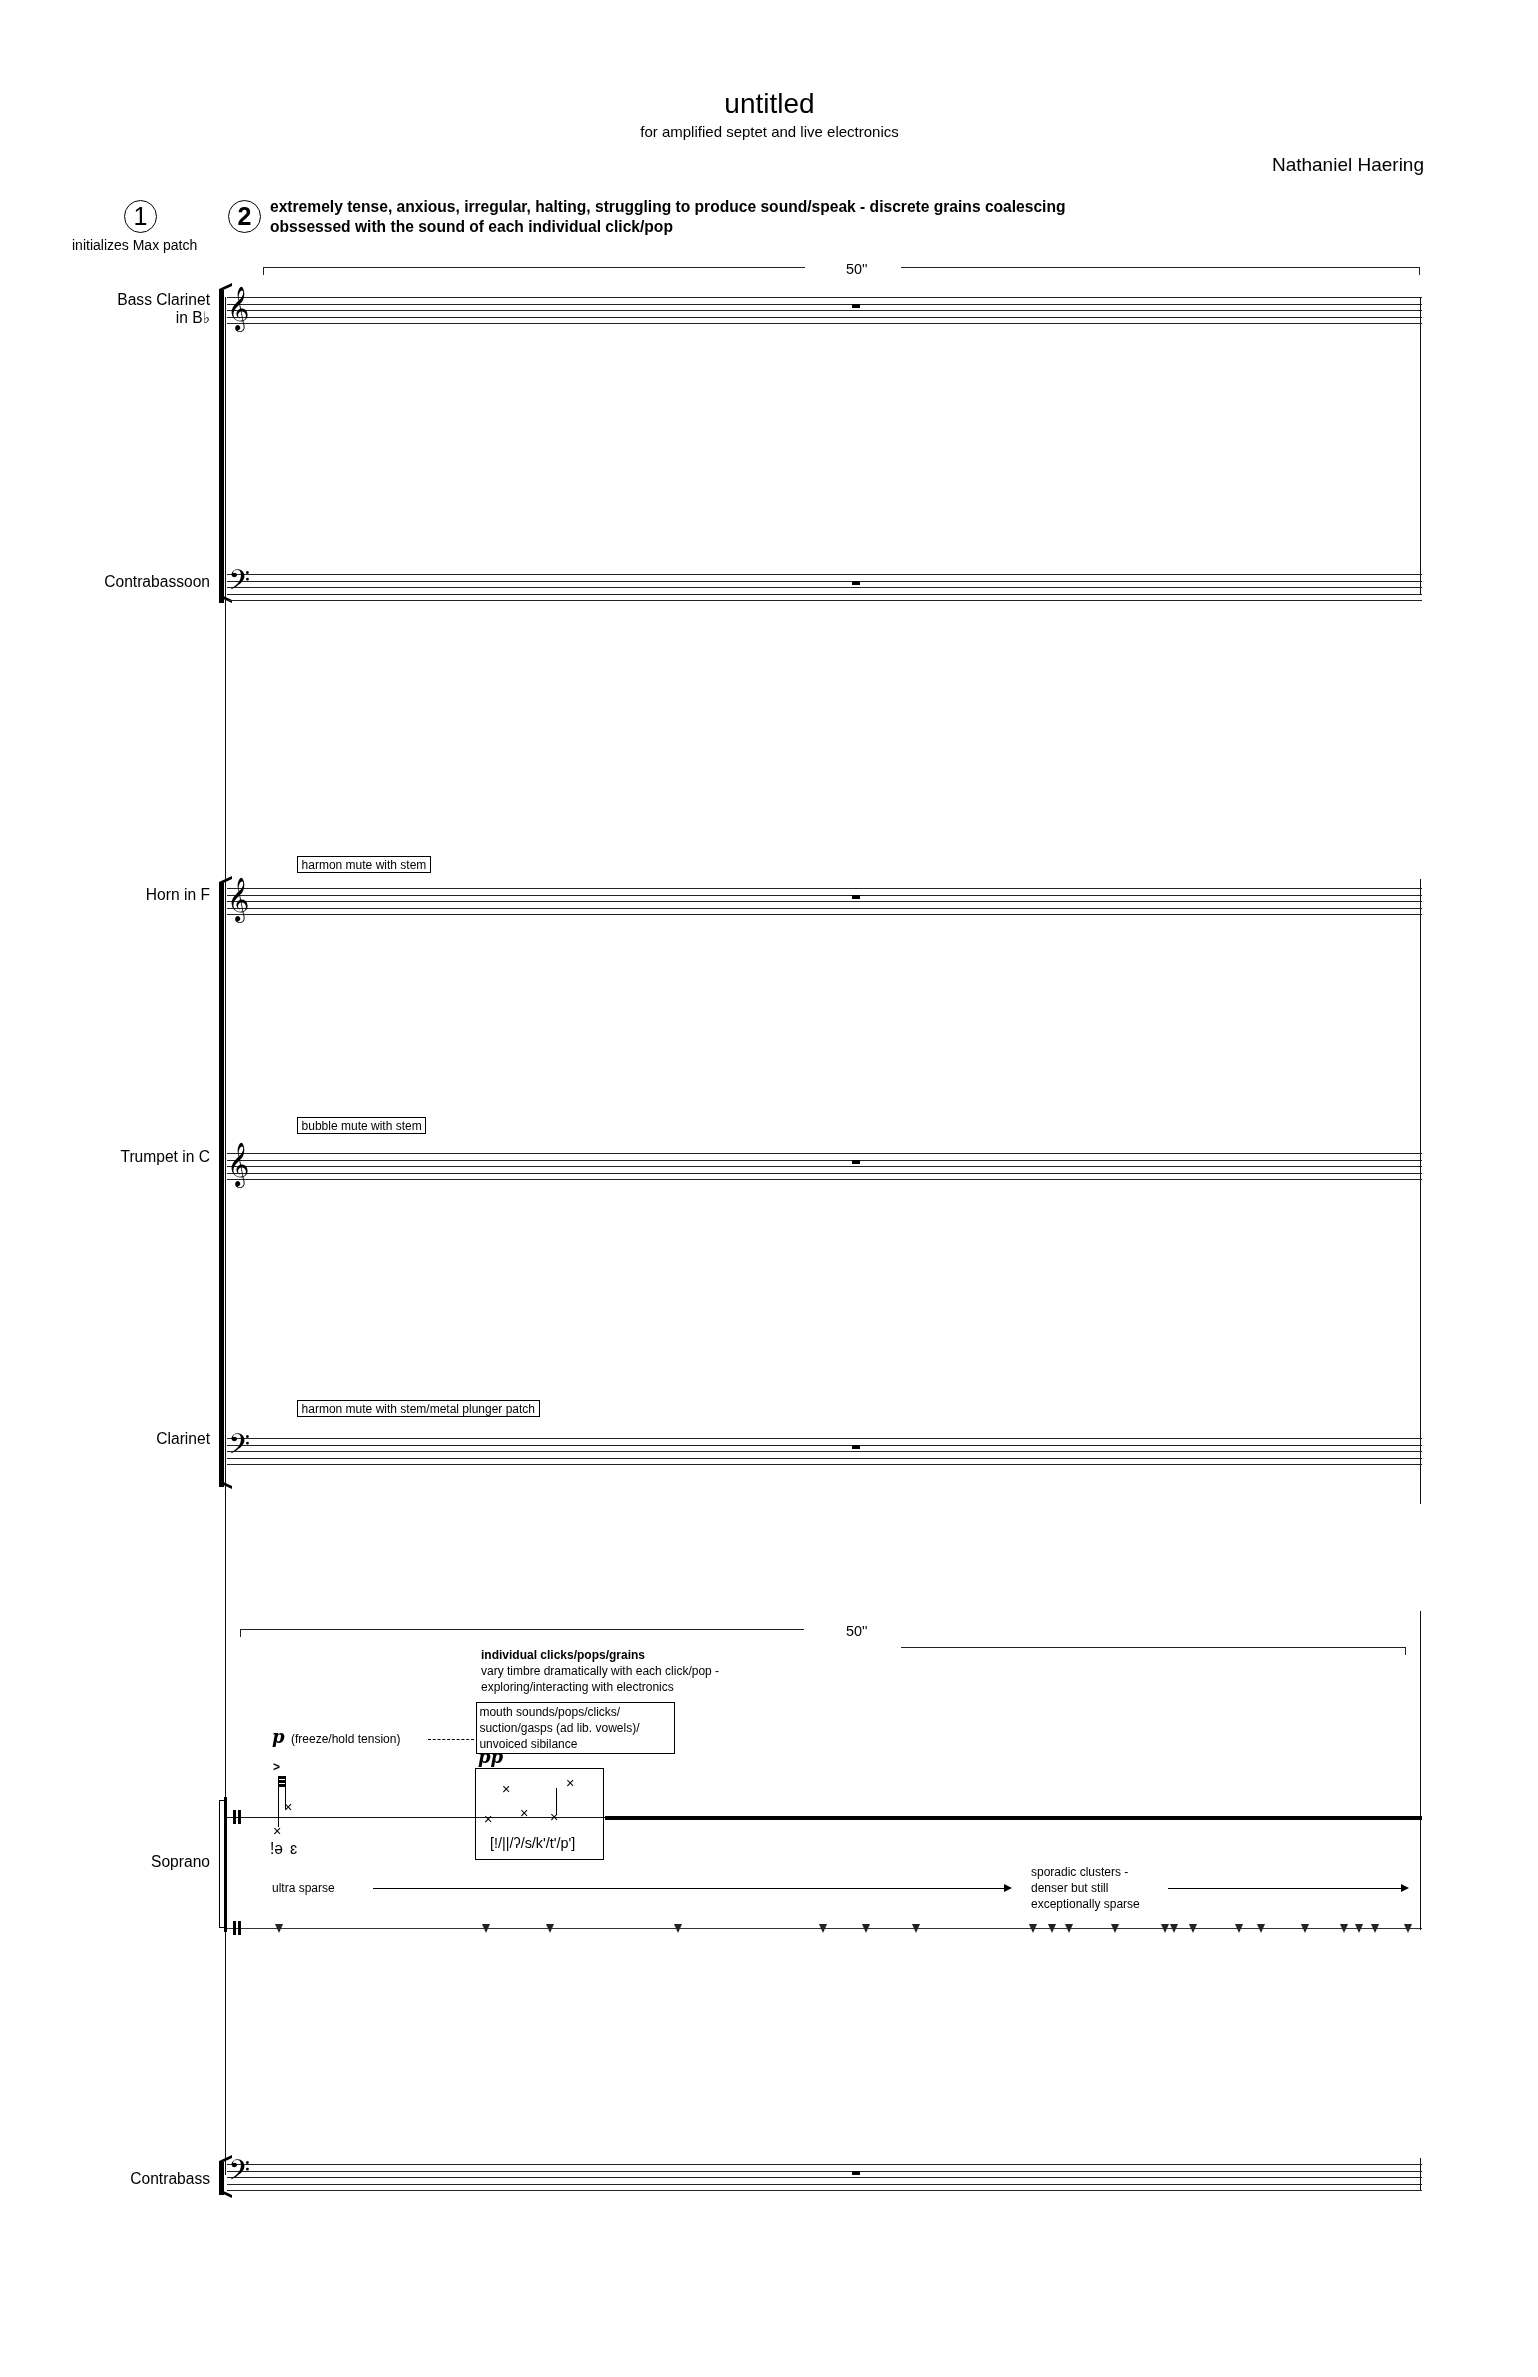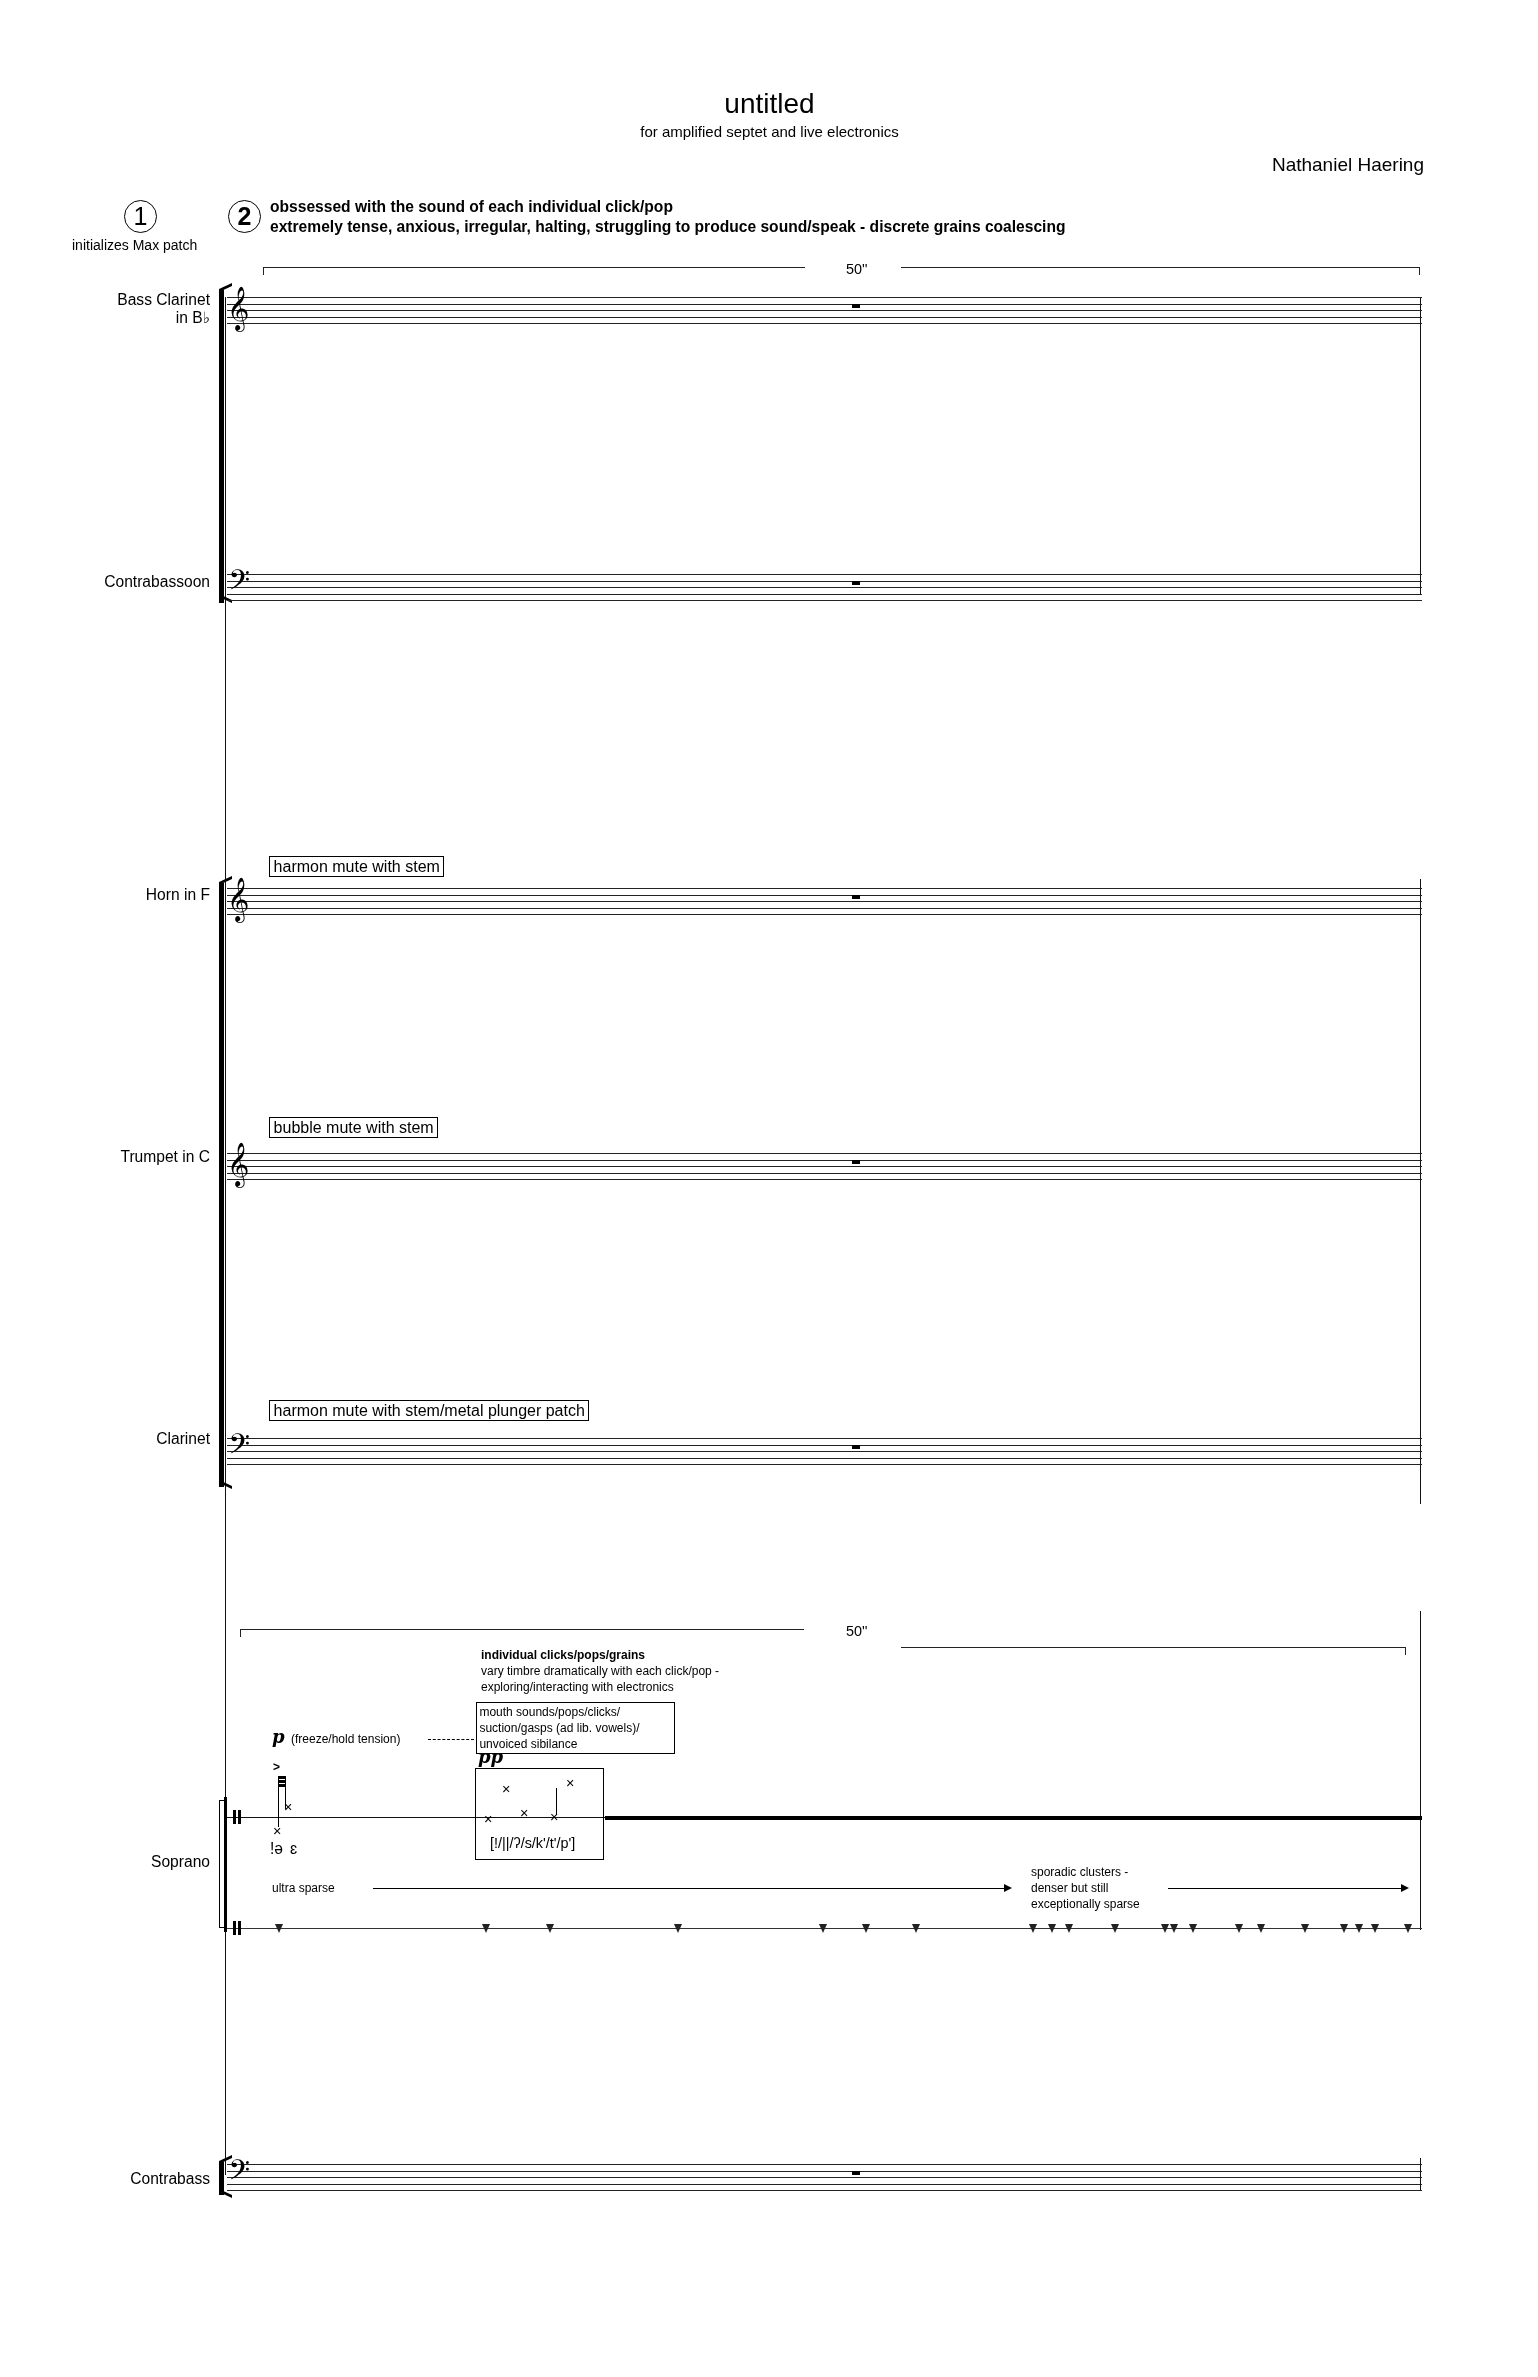--- a/index.html
+++ b/index.html
@@ -15,21 +15,21 @@
   .cue-label { font-size: 14px; }
   .direction { font-size: 15.6px; font-weight: bold; line-height: 20.4px; }
   .bracket-line { border-top: 1.8px solid #222; }
   .bracket-tick { width: 0; border-left: 1.2px solid #222; height: 8.4px; }
   .dur { font-size: 14.4px; }
   .staff-line { height: 0; border-top: 1.8px solid #222; }
   .barline { width: 0; border-left: 1.8px solid #111; }
   .inst { font-size: 15.6px; text-align: right; line-height: 18px; }
   .clef { font-family: "DejaVu Serif", serif; font-size: 38px; line-height: 1; }
   .rest { width: 8.4px; height: 4.8px; background: #000; }
-  .mute-box { border: 1.2px solid #000; font-size: 16px; padding: 0.6px 3.6px; white-space: nowrap; }
+  .mute-box { border: 1.2px solid #000; font-size: 12px; padding: 0.6px 3.6px; white-space: nowrap; margin-left: 28px; }
   .group-bracket { width: 4.8px; background: #000; }
   .bracket-hook { width: 13.2px; height: 8.4px; border-top: 3.6px solid #000; }
   .text-md { font-size: 12px; line-height: 16px; }
   .dyn { font-family: "DejaVu Serif", serif; font-style: italic; font-weight: bold; font-size: 18px; }
   .box { border: 1.8px solid #000; }
   .tri { width: 0; height: 0; border-left: 4.8px solid transparent; border-right: 4.8px solid transparent;
          border-top: 9.6px solid #222; }
   .xnote { font-size: 14.4px; line-height: 1; }
   .arrow-line { height: 0; border-top: 1.8px solid #000; }
   .arrow-head { width: 0; height: 0; border-top: 4.2px solid transparent; border-bottom: 4.2px solid transparent;
@@ -41,22 +41,22 @@
 
 <div class="abs title">untitled</div>
 <div class="abs subtitle">for amplified septet and live electronics</div>
 <div class="abs composer">Nathaniel Haering</div>
 
 <div class="abs cue-num" style="left:124px; top:200px;">1</div>
 <div class="abs cue-label" style="left:72px; top:237px;">initializes Max patch</div>
 <div class="abs cue-num bold" style="left:228px; top:200px;">2</div>
 
 <div class="abs direction" style="left:270px; top:197px;">
+  <div>extremely tense, anxious, irregular, halting, struggling to produce sound/speak - discrete grains coalescing</div>
   <div>obssessed with the sound of each individual click/pop</div>
-  <div>extremely tense, anxious, irregular, halting, struggling to produce sound/speak - discrete grains coalescing</div>
 </div>
 
 <div>
   <div class="abs bracket-line" style="left:263px; top:267px; width:542px;"></div>
   <div class="abs bracket-tick" style="left:263px; top:267px;"></div>
   <div class="abs dur" style="left:846px; top:261px;">50''</div>
   <div class="abs bracket-line" style="left:901px; top:267px; width:519px;"></div>
   <div class="abs bracket-tick" style="left:1419px; top:267px;"></div>
 </div>
 

